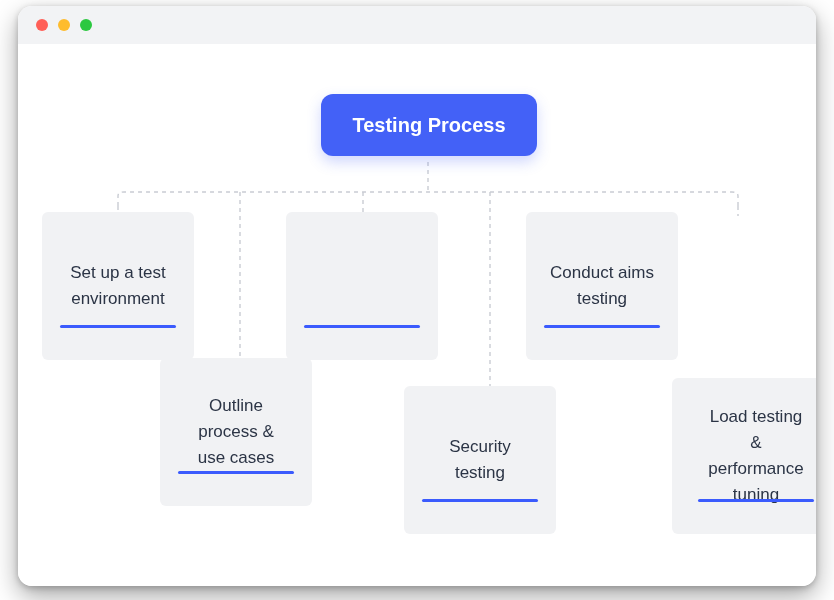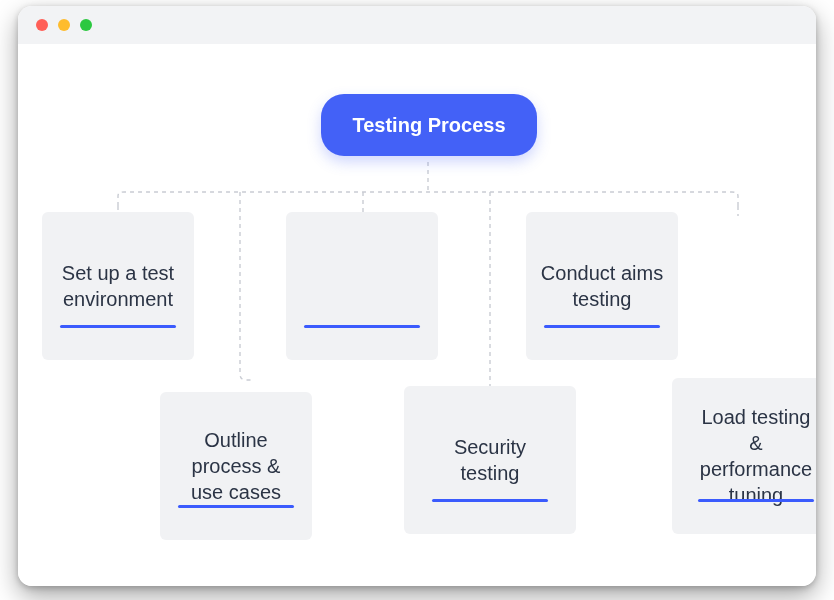--- a/index.html
+++ b/index.html
@@ -78,21 +78,21 @@
   .node {
     position: absolute;
     box-sizing: border-box;
     background: #f1f2f4;
     border-radius: 6px;
     display: flex;
     flex-direction: column;
     align-items: center;
     justify-content: center;
     color: #2b3445;
-    font-size: 20px;
+    font-size: 17px;
     line-height: 26px;
     font-weight: 500;
     text-align: center;
     padding: 8px 12px;
   }
   .node .label {
     white-space: pre-line;
   }
   .node .underline {
     position: absolute;
@@ -138,48 +138,48 @@
 
           <path d="M 100 162 L 100 172"></path>
           <path d="M 345 148 L 345 172"></path>
           <path d="M 720 162 L 720 172"></path>
 
           <path d="M 222 148 L 222 330 Q 222 336 228 336 L 236 336"></path>
           <path d="M 472 148 L 472 360 Q 472 366 478 366 L 486 366"></path>
         </g>
       </svg>
 
-      <div class="node root" style="left:303px; top:50px; width:216px; height:62px;border-radius:23px;">
+      <div class="node root" style="left:303px; top:50px; width:216px; height:62px;">
         <span class="label">Testing Process</span>
       </div>
 
       <div class="node" style="left:24px; top:168px; width:152px; height:148px;">
         <span class="label">Set up a test
 environment</span>
         <span class="underline"></span>
       </div>
 
       <div class="node" style="left:268px; top:168px; width:152px; height:148px;">
         <span class="underline"></span>
       </div>
 
       <div class="node" style="left:508px; top:168px; width:152px; height:148px;">
         <span class="label">Conduct aims
 testing</span>
         <span class="underline"></span>
       </div>
 
-      <div class="node" style="left:142px; top:348px; width:152px; height:148px;">
+      <div class="node" style="left:142px; top:314px; width:152px; height:148px;">
         <span class="label">Outline
 process &amp;
 use cases</span>
         <span class="underline"></span>
       </div>
 
-      <div class="node" style="left:386px; top:342px; width:172px; height:148px;">
+      <div class="node" style="left:386px; top:342px; width:152px; height:148px;">
         <span class="label">Security
 testing</span>
         <span class="underline"></span>
       </div>
 
       <div class="node" style="left:626px; top:334px; width:168px; height:156px;margin-left:28px;">
         <span class="label">Load testing
 &amp;
 performance
 tuning</span>

